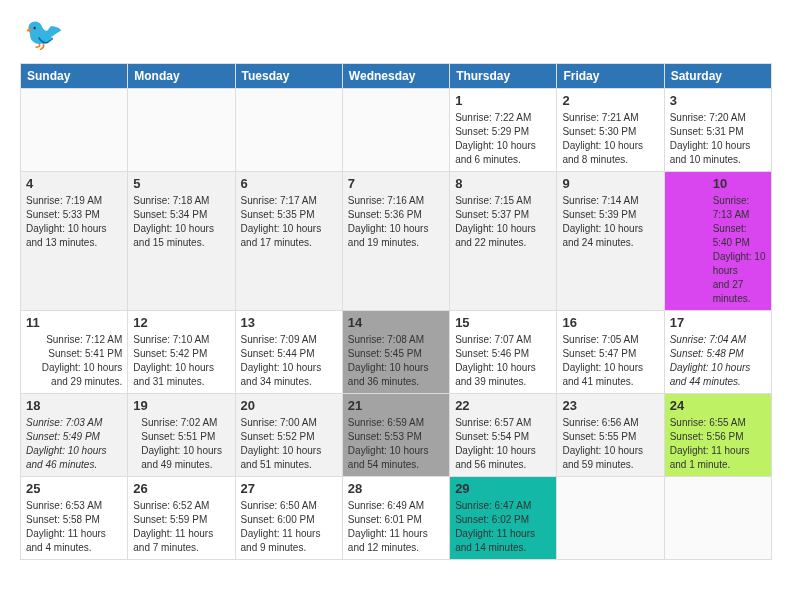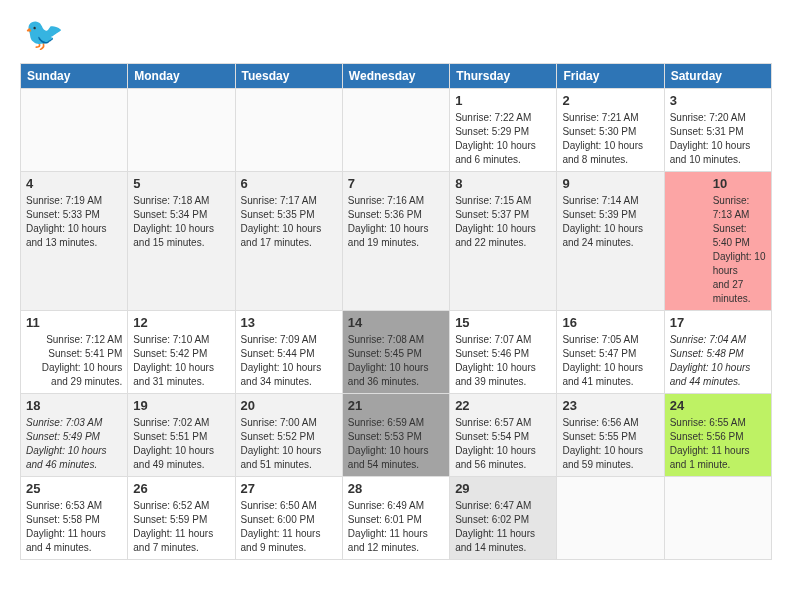--- a/index.html
+++ b/index.html
@@ -183,21 +183,21 @@
 Daylight: 10 hours
 and 22 minutes.</div>
         </td>
         <td style="background-color: rgb(242, 242, 242);">
           <span class="day-num">9</span>
           <div class="day-info" style="white-space: pre-line;">Sunrise: 7:14 AM
 Sunset: 5:39 PM
 Daylight: 10 hours
 and 24 minutes.</div>
         </td>
-        <td style="background-color: #fca5a5; padding-left: 48px;">
+        <td style="background-color: #d946ef; padding-left: 48px;">
           <span class="day-num">10</span>
           <div class="day-info" style="white-space: pre-line;">Sunrise: 7:13 AM
 Sunset: 5:40 PM
 Daylight: 10 hours
 and 27 minutes.</div>
         </td>
       </tr>
       <tr>
         <td style="background-color: rgb(255, 255, 255);">
           <span class="day-num">11</span>
@@ -252,21 +252,21 @@
       <tr>
         <td style="background-color: rgb(242, 242, 242);">
           <span class="day-num">18</span>
           <div class="day-info" style="white-space: pre-line; font-style: italic;">Sunrise: 7:03 AM
 Sunset: 5:49 PM
 Daylight: 10 hours
 and 46 minutes.</div>
         </td>
         <td style="background-color: rgb(242, 242, 242);">
           <span class="day-num">19</span>
-          <div class="day-info" style="white-space: pre-line;">Sunrise: 7:02 AM
+          <div class="day-info" style="white-space: pre-line; margin-left: 8px;">Sunrise: 7:02 AM
 Sunset: 5:51 PM
 Daylight: 10 hours
 and 49 minutes.</div>
         </td>
         <td style="background-color: rgb(242, 242, 242);">
           <span class="day-num">20</span>
           <div class="day-info" style="white-space: pre-line;">Sunrise: 7:00 AM
 Sunset: 5:52 PM
 Daylight: 10 hours
 and 51 minutes.</div>
@@ -322,21 +322,21 @@
 Daylight: 11 hours
 and 9 minutes.</div>
         </td>
         <td style="background-color: rgb(255, 255, 255);">
           <span class="day-num">28</span>
           <div class="day-info" style="white-space: pre-line;">Sunrise: 6:49 AM
 Sunset: 6:01 PM
 Daylight: 11 hours
 and 12 minutes.</div>
         </td>
-        <td style="background-color: #e5e5e5;">
+        <td style="background-color: #14b8a6;">
           <span class="day-num">29</span>
           <div class="day-info" style="white-space: pre-line;">Sunrise: 6:47 AM
 Sunset: 6:02 PM
 Daylight: 11 hours
 and 14 minutes.</div>
         </td>
         <td class="empty" style="background-color: rgb(250, 250, 250);"></td>
         <td class="empty" style="background-color: rgb(250, 250, 250);"></td>
       </tr>
     </tbody>

